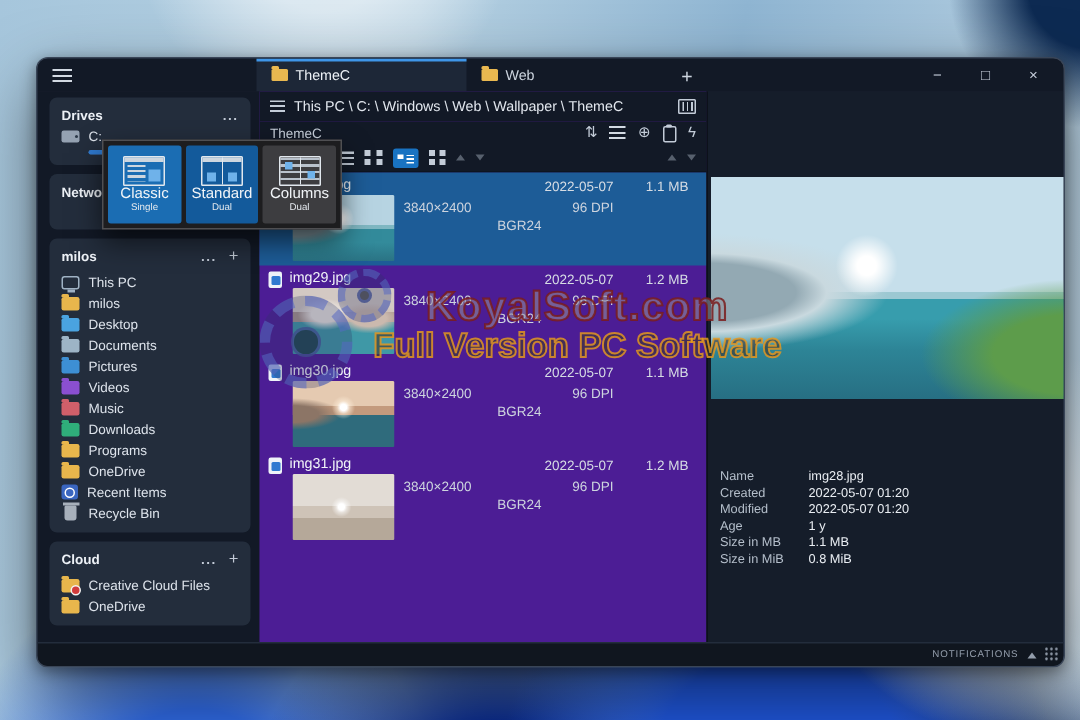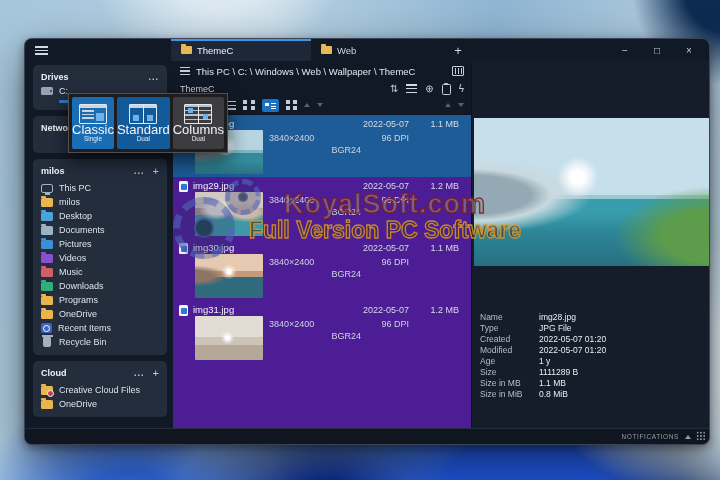--- a/index.html
+++ b/index.html
@@ -141,21 +141,21 @@
   .sb-text { font-size:6.5px; letter-spacing:.6px; color:#939dab; }
   .sb-chev { width:0; height:0; border-left:3.5px solid transparent; border-right:3.5px solid transparent; border-bottom:4px solid #939dab; cursor:pointer; }
   .grip { position:absolute; right:3px; bottom:3px; width:10px; height:10px; background-image:radial-gradient(#8a94a2 .8px, transparent 1px); background-size:3.3px 3.3px; cursor:nwse-resize; }
 
   
   .popup { position:absolute; left:43px; top:54px; width:160px; height:60px; background:#1d1d1f; border:1px solid #4f4f52; box-shadow:0 8px 18px rgba(0,0,0,.6); display:flex; gap:3px; padding:3px; z-index:40; }
   .vtile { flex:1; display:flex; flex-direction:column; align-items:center; justify-content:center; gap:1px; border-radius:2px; color:#f2f5f8; cursor:pointer; }
   .vt-classic { background:#1b6db3; }
   .vt-standard { background:#135a9b; }
   .vt-columns { background:#3d3d40; }
-  .vname { font-size:13px; line-height:8px; }
+  .vname { font-size:10px; line-height:8px; }
   .vsub { font-size:6.5px; line-height:7px; color:#e4e9ee; }
   .vmini { width:28px; height:20px; border:1px solid #e2e8ee; border-radius:1px; position:relative; background:linear-gradient(180deg,#cdd6df 0 3px,transparent 3px); margin-bottom:1px; }
   .vm-classic::before { content:""; position:absolute; left:2px; top:5px; width:12px; height:11px; background:repeating-linear-gradient(180deg,#cdd6df 0 1.5px,transparent 1.5px 3.5px); }
   .vm-classic::after { content:""; position:absolute; right:2px; bottom:2px; width:8px; height:8px; background:#6fb2ea; }
   .vm-standard { background:linear-gradient(90deg,transparent 0 13px,#e2e8ee 13px 14px,transparent 14px),linear-gradient(180deg,#cdd6df 0 3px,transparent 3px); }
   .vm-standard::before { content:""; position:absolute; left:3px; bottom:2px; width:6px; height:6px; background:#6fb2ea; }
   .vm-standard::after { content:""; position:absolute; right:3px; bottom:2px; width:6px; height:6px; background:#6fb2ea; }
   .vm-columns { background:linear-gradient(90deg,transparent 0 13px,#e2e8ee 13px 14px,transparent 14px),repeating-linear-gradient(180deg,#b9c2cc 0 1.5px,transparent 1.5px 4.5px); }
   .vm-columns::before { content:""; position:absolute; left:3px; top:3px; width:5px; height:5px; background:#6fb2ea; }
   .vm-columns::after { content:""; position:absolute; right:3px; top:9px; width:5px; height:5px; background:#6fb2ea; }
@@ -398,44 +398,36 @@
 
     <div class="preview">
       <div class="pimg"></div>
       <div class="pdetails">
 
           <div class="drow">
             <span class="dlabel">Name</span>
             <span class="dvalue">img28.jpg</span>
           </div>
 
-          <div class="drow">
-            <span class="dlabel">Type</span>
-            <span class="dvalue">JPG File</span>
-          </div>
 
           <div class="drow">
             <span class="dlabel">Created</span>
             <span class="dvalue">2022-05-07  01:20</span>
           </div>
 
           <div class="drow">
             <span class="dlabel">Modified</span>
             <span class="dvalue">2022-05-07  01:20</span>
           </div>
 
           <div class="drow">
             <span class="dlabel">Age</span>
             <span class="dvalue">1 y</span>
           </div>
 
-          <div class="drow">
-            <span class="dlabel">Size</span>
-            <span class="dvalue">1111289 B</span>
-          </div>
 
           <div class="drow">
             <span class="dlabel">Size in MB</span>
             <span class="dvalue">1.1 MB</span>
           </div>
 
           <div class="drow">
             <span class="dlabel">Size in MiB</span>
             <span class="dvalue">0.8 MiB</span>
           </div>

